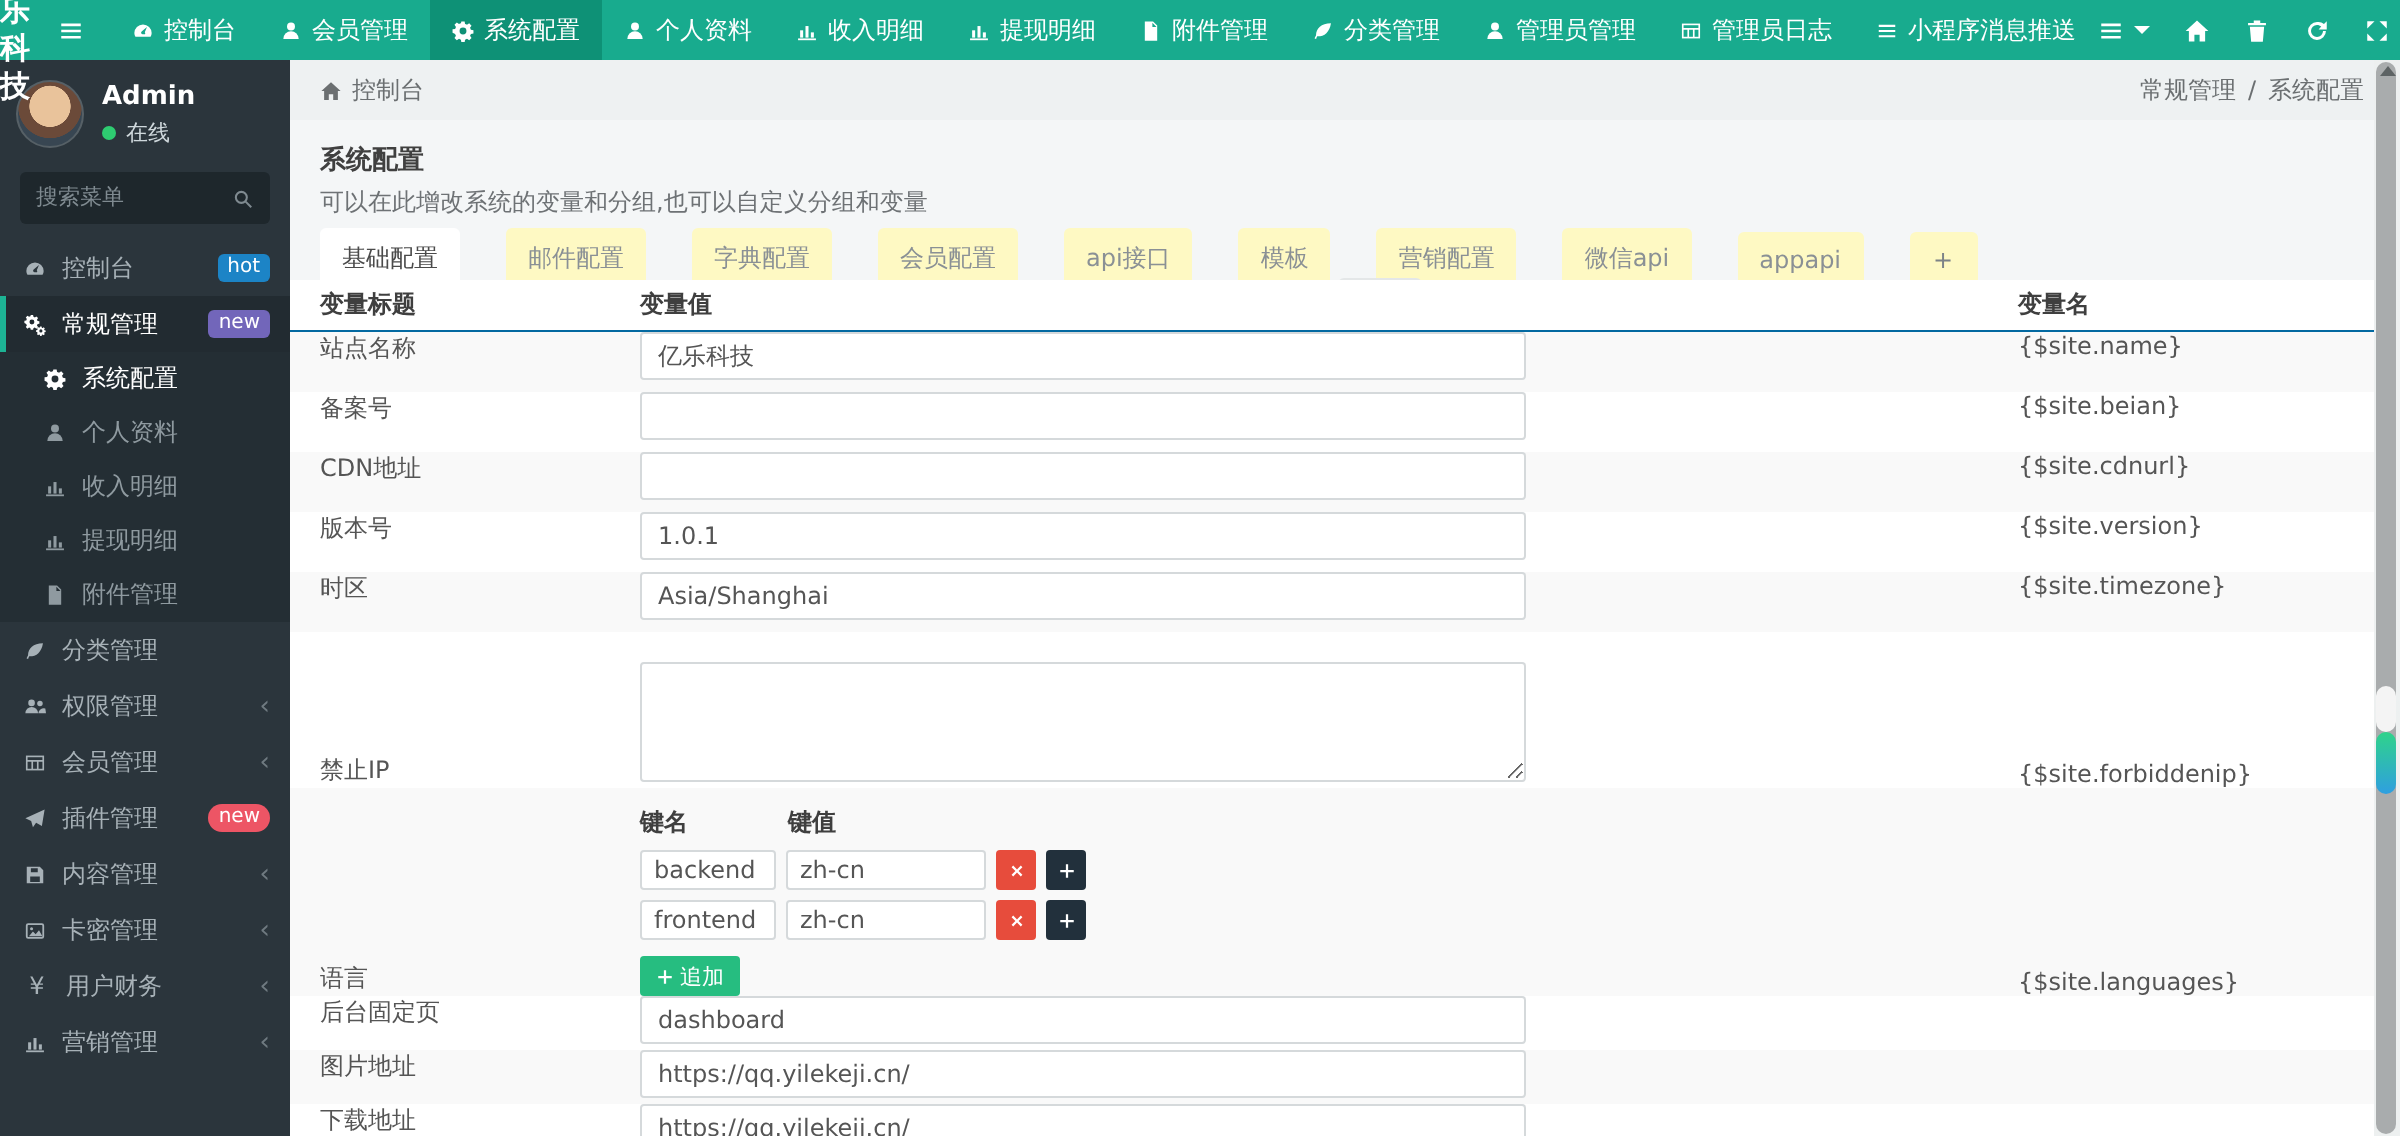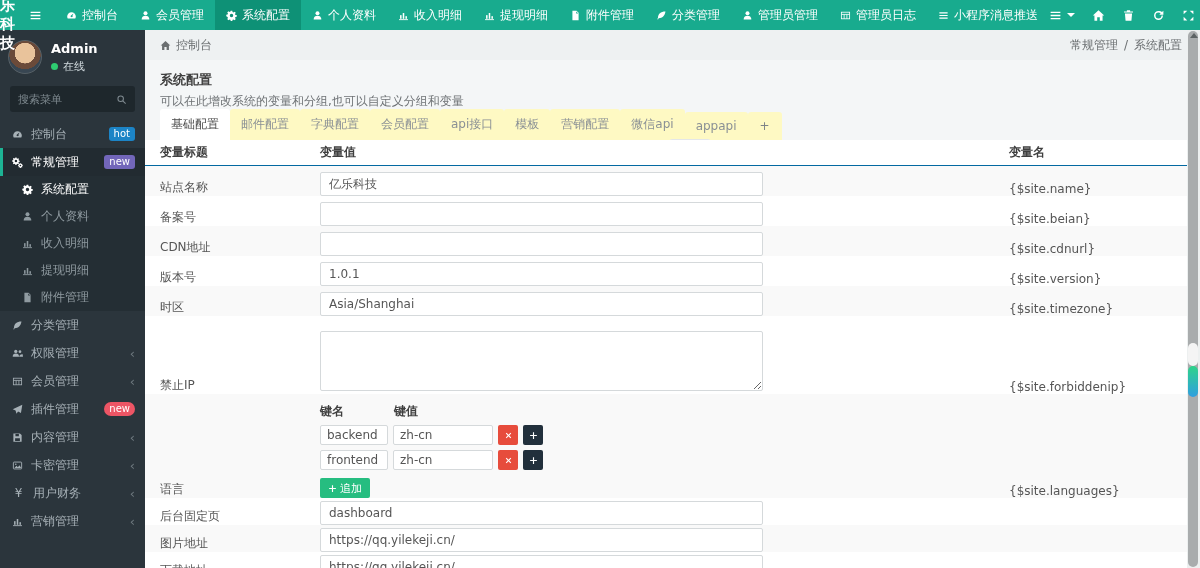--- a/index.html
+++ b/index.html
@@ -46,30 +46,30 @@
   .chev::before{content:"\2039"}
 
   
   .content{position:absolute;top:30px;left:145px;right:0;bottom:0;background:#f4f6f7}
   .breadcrumb{height:30px;background:#eef1f2;display:flex;align-items:center;justify-content:space-between;padding:0 18px 0 15px;color:#6b6f71}
   .bc-left{display:flex;align-items:center;gap:5px;cursor:pointer}
   .bc-right{display:flex;align-items:center;gap:6px}
   .panel-head{padding:11px 15px 0 15px}
   .p-title{font-size:13px;font-weight:bold;color:#404040}
   .p-sub{margin-top:4px;color:#6e7275}
-  .tabs{display:flex;align-items:flex-end;gap:0;padding:9px 0 0 15px;height:31px}
+  .tabs{display:flex;align-items:center;gap:23px;padding:9px 0 0 15px;height:31px}
   .tab{background:#fef9c3;color:#8a9095;padding:7px 11px 8px 11px;border-radius:3px 3px 0 0;cursor:pointer;white-space:nowrap}
   .tab.active{background:#fff;color:#4a4a4a}
   .tab.addtab{padding:7px 12px 8px 12px;color:#7d8387}
   .sheet{position:absolute;top:110px;left:0;right:13px;bottom:0;background:#fff;overflow:hidden}
   .thead{display:flex;align-items:center;height:26px;font-weight:bold;color:#3f3f3f;border-bottom:1px solid #0369a1}
   .c-label{width:175px;padding-left:15px;flex:none}
   .c-field{flex:1}
   .c-var{width:178px;flex:none}
-  .row{display:flex;align-items:flex-end;color:#555}
+  .row{display:flex;align-items:flex-start;color:#555}
   .row.stripe{background:#f9f9f9}
   .row.h30{height:30px}
   .row.top{align-items:flex-end}
   .txt{border:1px solid #d5d9db;border-radius:2px;background:#fff;color:#555;font-size:12px;font-family:inherit;outline:none;padding:3px 8px}
   .val-input{width:443px;height:24px}
   .ip-row{height:78px;padding-top:9px}
   .ip-area{width:443px;height:60px;resize:both}
   .lang-row{height:104px;padding-top:9px}
   .kv-head{display:flex;font-weight:bold;color:#3f3f3f;margin-bottom:5px}
   .kv-head .kh{width:74px}

